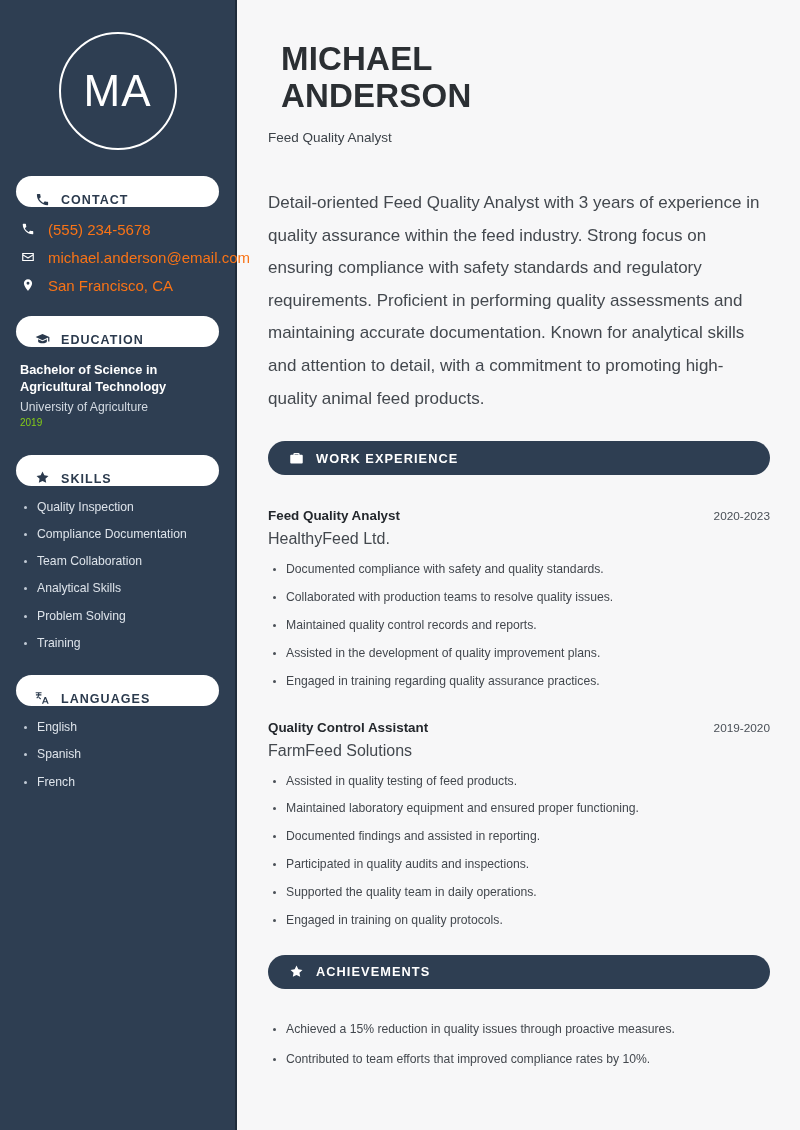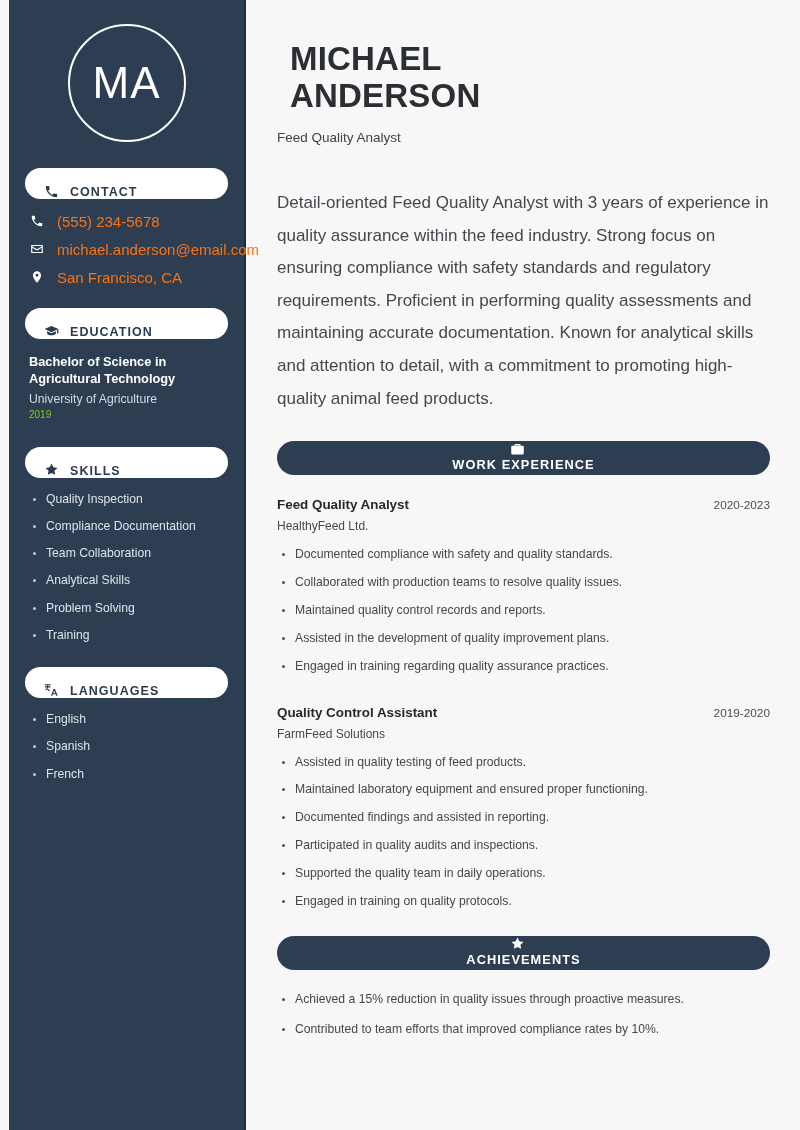--- a/index.html
+++ b/index.html
@@ -20,23 +20,22 @@
     display: flex;
   }
 
   
   .sidebar {
     width: 237px;
     min-width: 237px;
     background: #2e3e52;
     border-right: 2px solid #1f2b3a;
     box-sizing: border-box;
-    padding: 0 16px;
+    padding: 8px 16px;
     color: #ffffff;
-    margin-left: 9px;
   }
 
   .avatar-wrap {
     display: flex;
     justify-content: center;
     margin-top: 24px;
     margin-bottom: 26px;
   }
   .avatar {
     width: 118px;
@@ -172,22 +171,21 @@
 
   .section-bar {
     background: #2e3e52;
     border-radius: 19px;
     height: 34px;
     display: flex;
     align-items: center;
     padding: 0 20px;
     box-sizing: border-box;
     margin-top: 26px;
-    margin-bottom: 22px;
-    flex-direction: column;
+    margin-bottom: 33px;
   }
   .section-bar .sb-icon {
     width: 16px;
     height: 16px;
     margin-right: 12px;
     display: inline-flex;
     align-items: center;
     justify-content: center;
     flex: 0 0 auto;
   }
@@ -209,21 +207,21 @@
     font-size: 13.4px;
     font-weight: 700;
     color: #24282d;
   }
   .job-dates {
     font-size: 11.8px;
     color: #4a5057;
     white-space: nowrap;
   }
   .job-company {
-    font-size: 12px;
+    font-size: 16px;
     color: #43484e;
     margin-top: 7px;
   }
   .bullets {
     margin: 14px 0 0 0;
     padding: 0;
     list-style: none;
   }
   .bullets li {
     position: relative;

